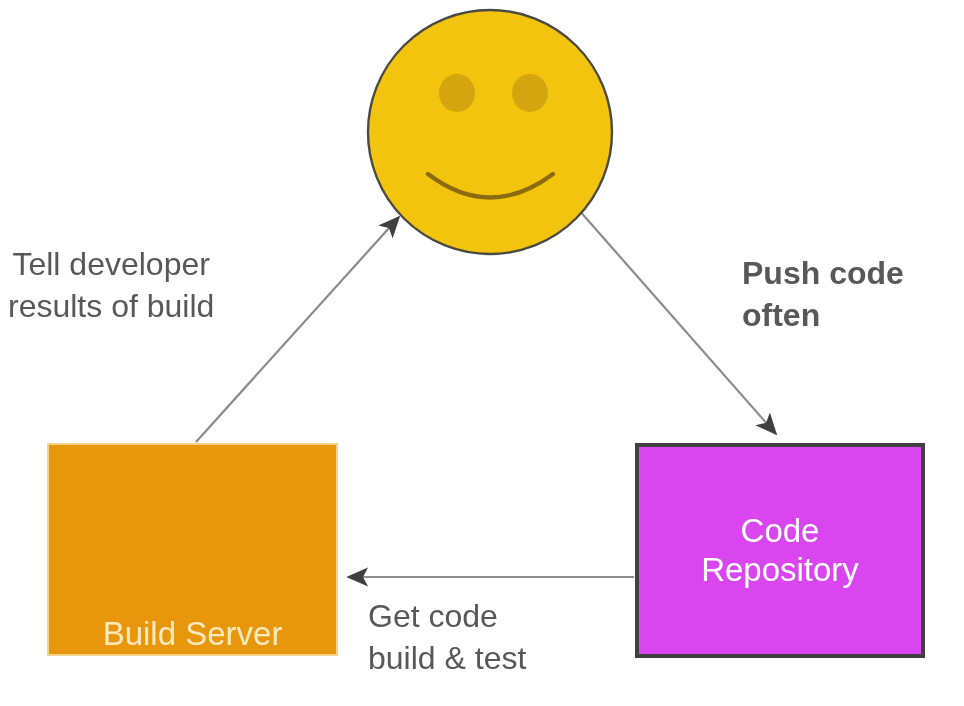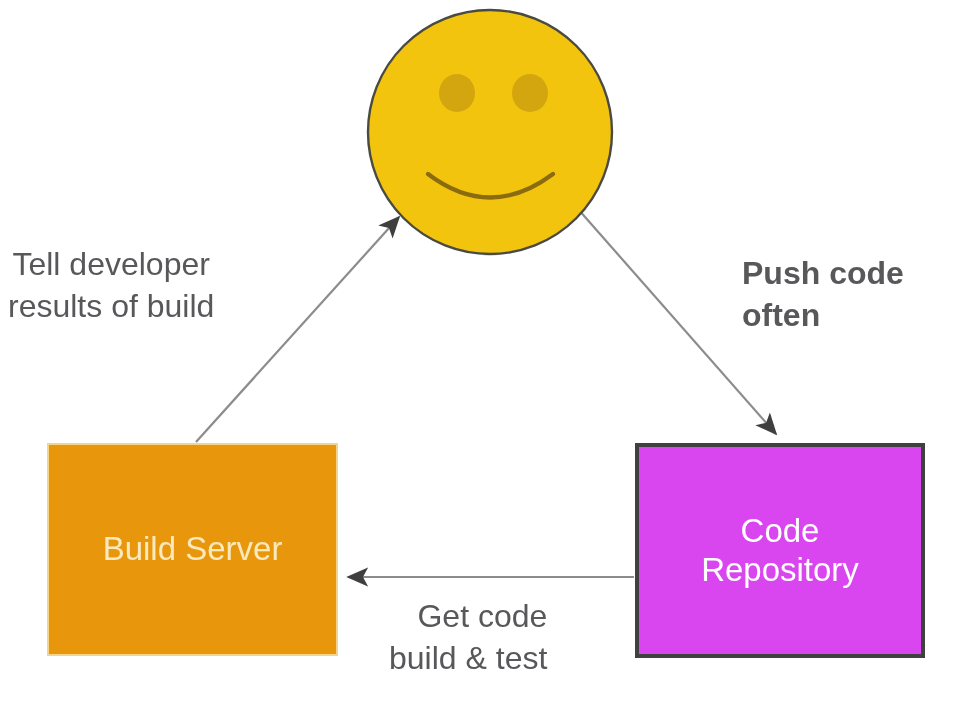--- a/index.html
+++ b/index.html
@@ -51,20 +51,21 @@
   }
   #build-server-box {
     left: 47px;
     top: 443px;
     width: 291px;
     height: 213px;
     background: #E8960C;
     border: 2px solid #F4D48B;
     color: #FBE9BE;
     font-size: 33px;
+    align-items: flex-end;
   }
   #code-repository-box {
     left: 635px;
     top: 443px;
     width: 290px;
     height: 215px;
     background: #d946ef;
     border: 4px solid #404040;
     color: #FFFFFF;
     font-size: 33px;
@@ -84,23 +85,23 @@
     text-align: center;
     margin-top: 12px;
   }
   #label-push-code {
     left: 742px;
     top: 253px;
     text-align: left;
     font-weight: bold;
   }
   #label-get-code {
-    left: 389px;
+    left: 368px;
     top: 596px;
-    text-align: right;
+    text-align: left;
   }
 </style>
 </head>
 <body>
 
 <div id="canvas">
 
   <svg id="arrow-layer" viewBox="0 0 964 706">
     <defs>
       <marker id="head-dark" markerWidth="11" markerHeight="11" refX="9.2" refY="5" orient="auto" markerUnits="strokeWidth">

